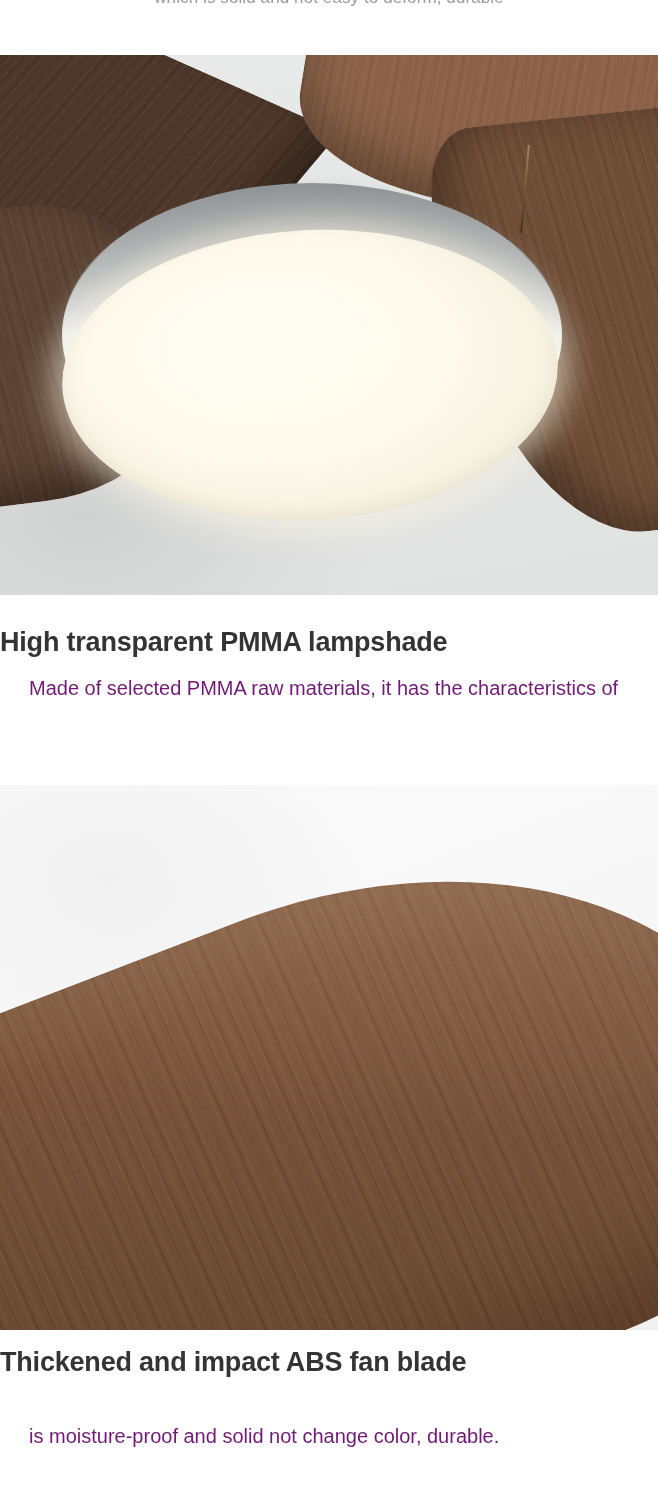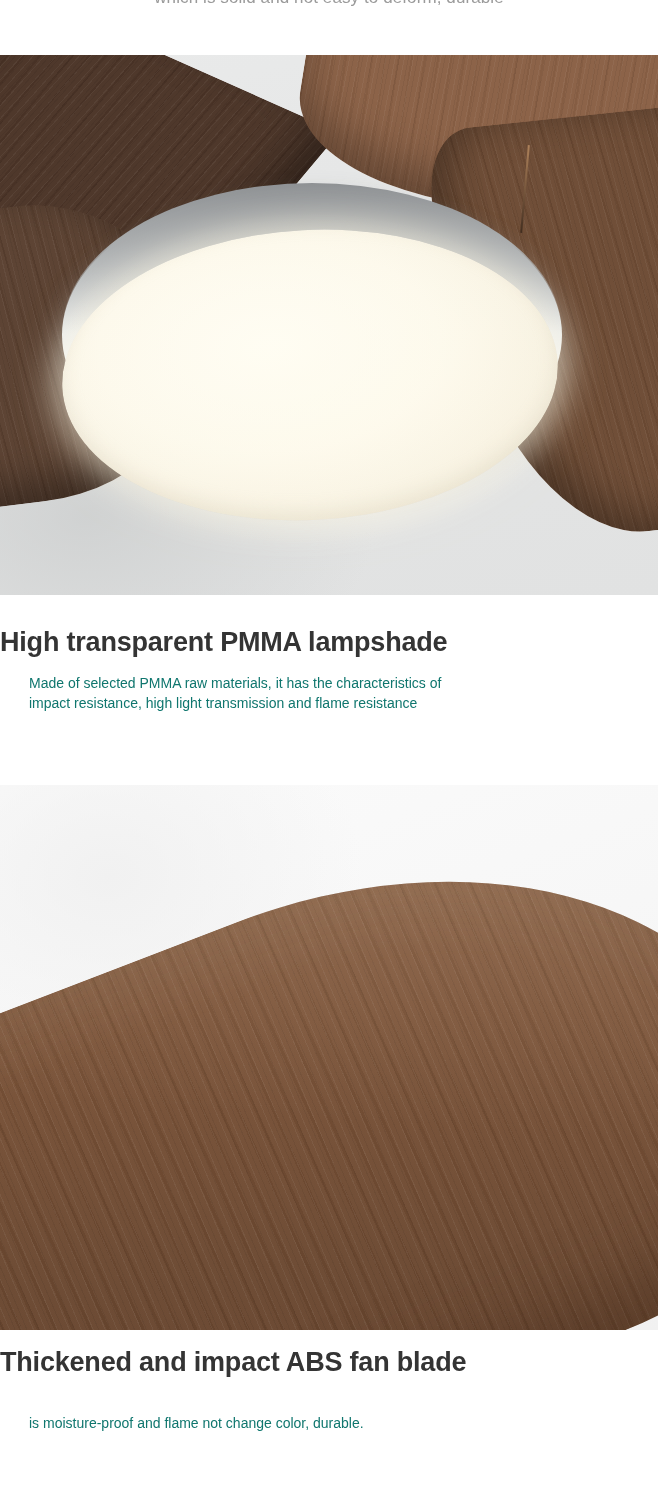--- a/index.html
+++ b/index.html
@@ -189,22 +189,22 @@
   }
   .tb-title {
     font-size: 27px;
     font-weight: bold;
     color: #343434;
     letter-spacing: -.2px;
     line-height: 1.1;
     margin: 0 0 7px 0;
   }
   .tb-sub {
-    font-size: 14px;
-    color: #0f766e;
+    font-size: 20px;
+    color: #701a75;
     line-height: 1.42;
     margin: 16px auto;
     width: 600px;
     font-weight: normal;
   }
 
   #text-lamp { top: 628px; }
   #text-blade { top: 1348px; }
 
   
@@ -291,30 +291,29 @@
   <div class="housing"></div>
   <div class="housing-shadow"></div>
   <div class="diffuser"></div>
   <div class="diffuser-glow"></div>
 </div>
 
 <div class="text-block" id="text-lamp">
   <h2 class="tb-title">High transparent PMMA lampshade</h2>
   <p class="tb-sub">
     <span>Made of selected PMMA raw materials, it has the characteristics of</span><br>
-    <span>impact resistance, high light transmission and flame resistance</span>
   </p>
 </div>
 
 <div class="photo" id="photo-blade">
   <div class="bg-soft"></div>
   <div class="big-blade"></div>
   <div class="blade-edge"></div>
   <div class="blade-sheen"></div>
 </div>
 
 <div class="text-block" id="text-blade">
   <h2 class="tb-title">Thickened and impact ABS fan blade</h2>
   <p class="tb-sub">
     <br>
-    <span>is moisture-proof and flame not change color, durable.</span>
+    <span>is moisture-proof and solid not change color, durable.</span>
   </p>
 </div>
 
 </body></html>

